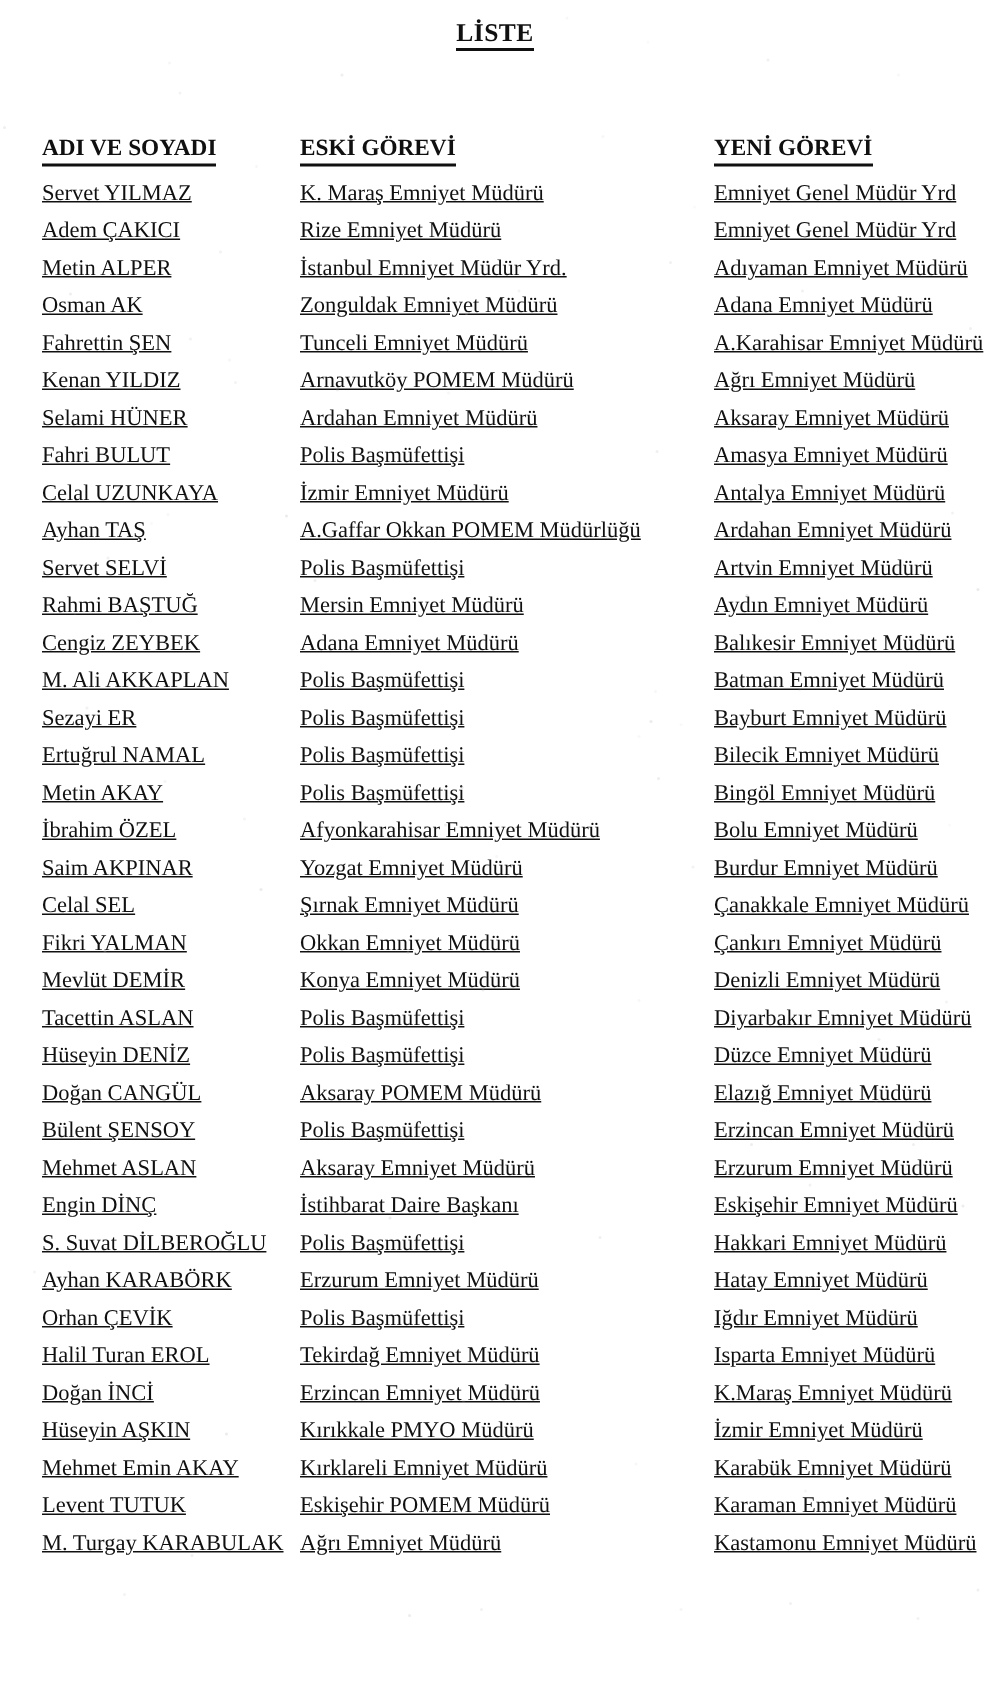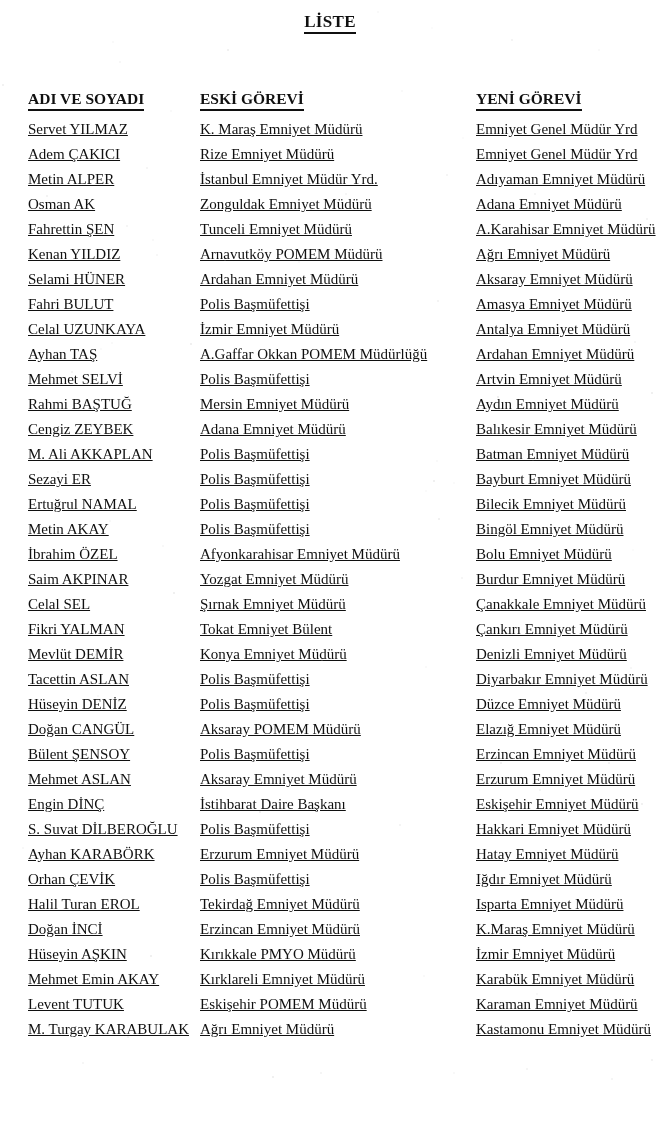--- a/index.html
+++ b/index.html
@@ -177,21 +177,21 @@
           <td class="cell-name">Celal UZUNKAYA</td>
           <td class="cell-old">İzmir Emniyet Müdürü</td>
           <td class="cell-new">Antalya Emniyet Müdürü</td>
         </tr>
         <tr>
           <td class="cell-name">Ayhan TAŞ</td>
           <td class="cell-old">A.Gaffar Okkan POMEM Müdürlüğü</td>
           <td class="cell-new">Ardahan Emniyet Müdürü</td>
         </tr>
         <tr>
-          <td class="cell-name">Mehmet SELVİ</td>
+          <td class="cell-name">Servet SELVİ</td>
           <td class="cell-old">Polis Başmüfettişi</td>
           <td class="cell-new">Artvin Emniyet Müdürü</td>
         </tr>
         <tr>
           <td class="cell-name">Rahmi BAŞTUĞ</td>
           <td class="cell-old">Mersin Emniyet Müdürü</td>
           <td class="cell-new">Aydın Emniyet Müdürü</td>
         </tr>
         <tr>
           <td class="cell-name">Cengiz ZEYBEK</td>
@@ -228,21 +228,21 @@
           <td class="cell-old">Yozgat Emniyet Müdürü</td>
           <td class="cell-new">Burdur Emniyet Müdürü</td>
         </tr>
         <tr>
           <td class="cell-name">Celal SEL</td>
           <td class="cell-old">Şırnak Emniyet Müdürü</td>
           <td class="cell-new">Çanakkale Emniyet Müdürü</td>
         </tr>
         <tr>
           <td class="cell-name">Fikri YALMAN</td>
-          <td class="cell-old">Tokat Emniyet Bülent</td>
+          <td class="cell-old">Okkan Emniyet Müdürü</td>
           <td class="cell-new">Çankırı Emniyet Müdürü</td>
         </tr>
         <tr>
           <td class="cell-name">Mevlüt DEMİR</td>
           <td class="cell-old">Konya Emniyet Müdürü</td>
           <td class="cell-new">Denizli Emniyet Müdürü</td>
         </tr>
         <tr>
           <td class="cell-name">Tacettin ASLAN</td>
           <td class="cell-old">Polis Başmüfettişi</td>

